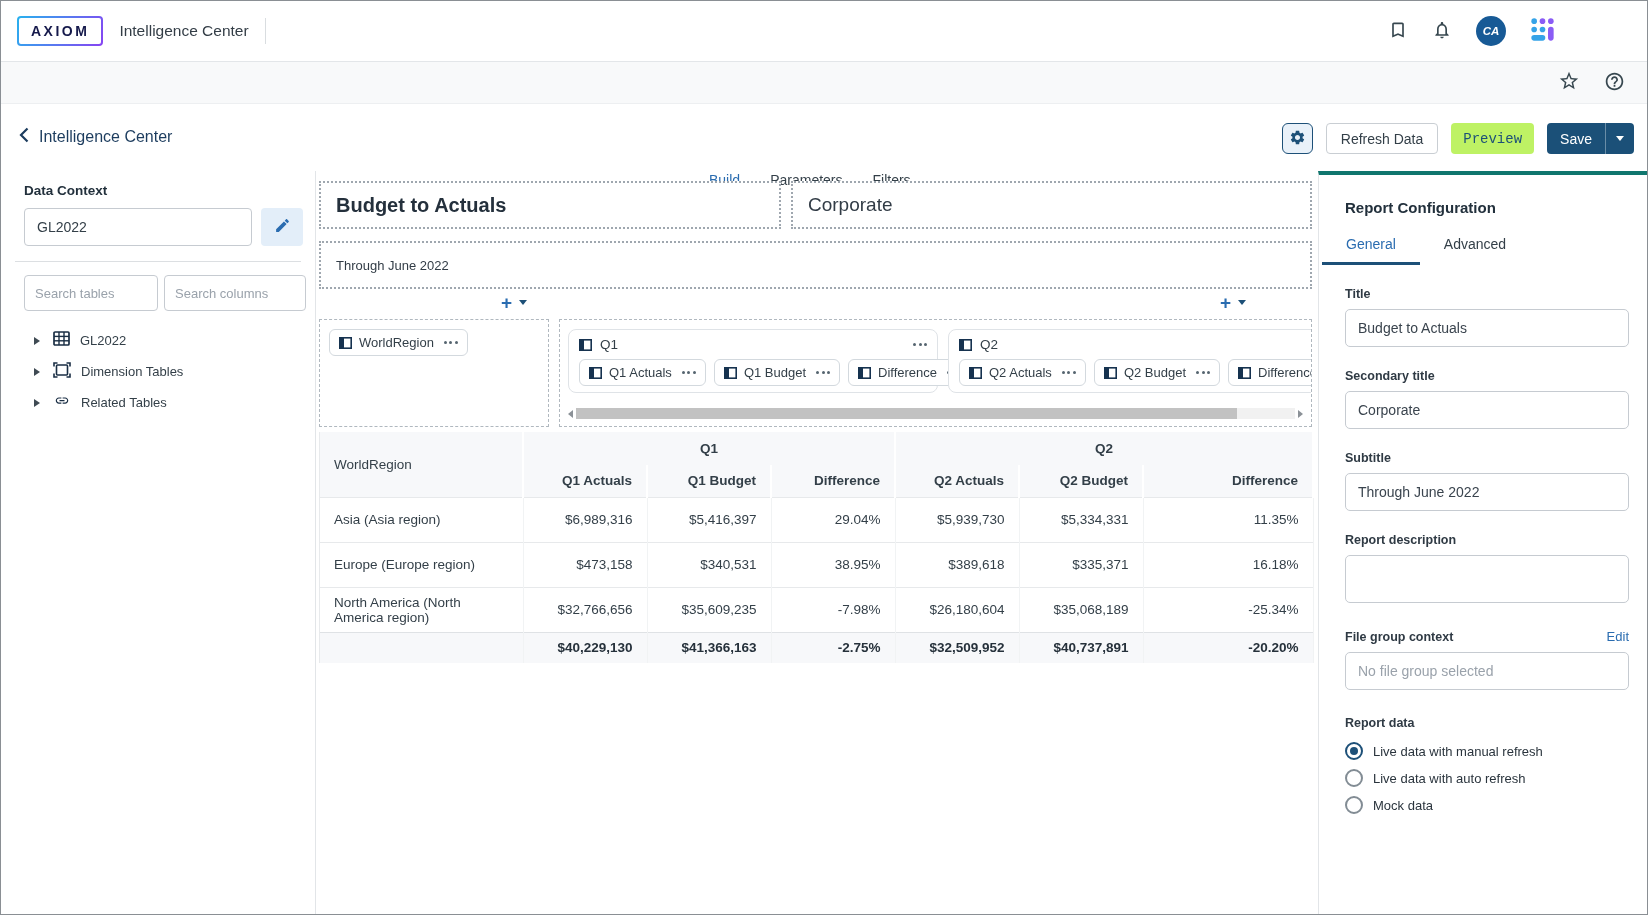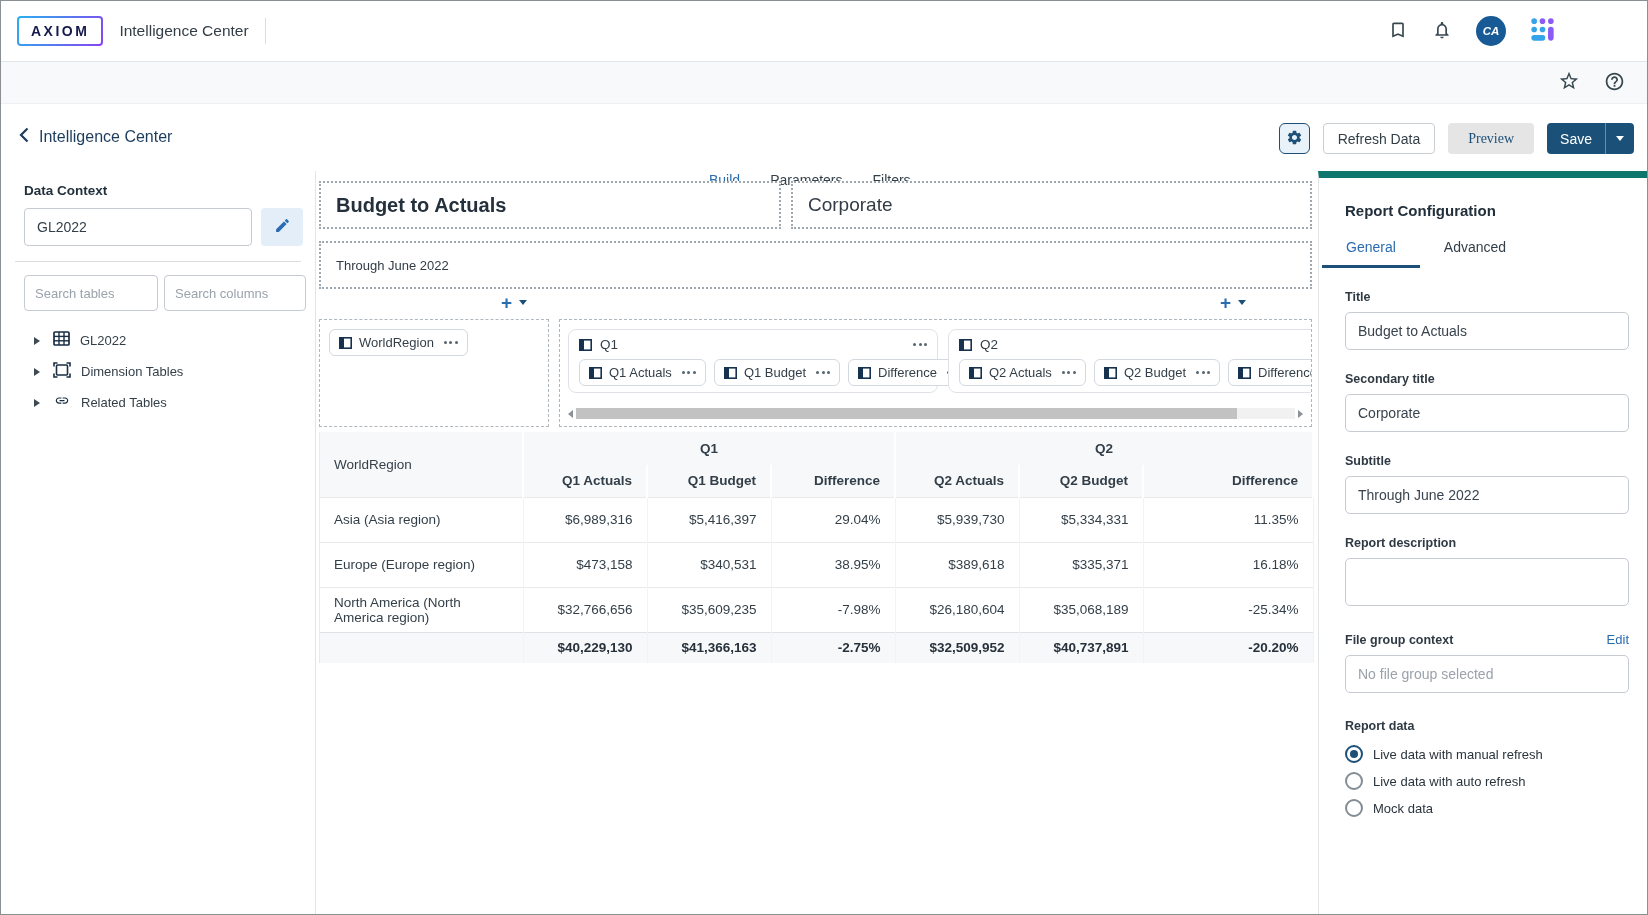--- a/index.html
+++ b/index.html
@@ -21,21 +21,21 @@
 
   
   .toolbar { position:absolute; top:103px; left:0; right:0; height:67px; background:#fff; }
   .back-link { position:absolute; left:18px; top:23px; display:flex; align-items:center; gap:10px; font-size:16px; color:#1c3c5e; cursor:pointer; }
   .toolbar-tabs { position:absolute; left:706px; top:20px; display:flex; gap:26px;margin-top:48px; }
   .tab { font-size:14px; color:#333f48; padding:0 2px 9px; cursor:pointer; }
   .tab.active { color:#2a6cb0; border-bottom:3px solid #1d5078; }
   .toolbar-actions { position:absolute; right:13px; top:121px; top:19px; display:flex; align-items:center; gap:13px; }
   .btn-gear { width:31px; height:31px; background:#e9f1f9; border:1.5px solid #1d5078; border-radius:6px; display:flex; align-items:center; justify-content:center; cursor:pointer; }
   .btn-refresh { height:31px; padding:0 14px; background:#fff; border:1px solid #c9ced3; border-radius:4px; font-size:14px; color:#333f48; font-family:inherit; cursor:pointer; }
-  .btn-preview { height:31px; padding:0 20px; background:#e5e5e5; border:none; border-radius:4px; font-size:14px; color:#1d5078; font-family:Liberation Serif, serif; cursor:pointer; }
+  .btn-preview { height:31px; padding:0 12px; background:#bef264; border:none; border-radius:4px; font-size:14px; color:#1d5078; font-family:Liberation Mono, monospace; cursor:pointer; }
   .btn-save { height:31px; display:flex; align-items:stretch; background:#1b5078; border-radius:4px; color:#fff; overflow:hidden; cursor:pointer; }
   .save-label { padding:0 13px; display:flex; align-items:center; font-size:14px; }
   .save-divider { width:1px; background:rgba(255,255,255,.35); }
   .save-caret { padding:0 10px; display:flex; align-items:center; }
   .caret-down-w { width:0; height:0; border-left:4.5px solid transparent; border-right:4.5px solid transparent; border-top:5px solid #fff; }
 
   
   .body { position:absolute; top:170px; left:0; right:0; bottom:0; display:flex; }
 
   
@@ -92,21 +92,21 @@
   .report th.gh { height:33px; text-align:center; font-weight:normal; font-weight:bold; }
   .report th.ch { height:32px; text-align:right; padding-right:14px; }
   .report th.lh { text-align:left; padding-left:14px; font-weight:normal; font-size:13.5px; }
   .report td { height:45px; border-top:1px solid #e7e9eb; border-right:1px solid #f1f3f4; font-size:13.5px; }
   .report td.lbl { text-align:left; padding-left:14px; padding-right:10px; }
   .report td.num { text-align:right; padding-right:14px; }
   .report tr.totals td { height:31px; background:#f7f8fa; font-weight:bold; border-top:1px solid #dfe2e5; color:#26313b; }
   .table-footer { height:34px; border-top:1px solid #e7e9eb; border-bottom:1px solid #e7e9eb; display:flex; align-items:center; padding-left:22px; font-size:12.5px; color:#49535c; width:993px; }
 
   
-  .config-panel { width:331px; border-left:1px solid #e2e5e8; border-top:7px solid #0f766e; padding:24px 18px 0 26px; }
+  .config-panel { width:331px; border-left:1px solid #e2e5e8; border-top:4px solid #0f766e; padding:24px 18px 0 26px; }
   .panel-title { font-size:15px; font-weight:bold; color:#22303c; }
   .panel-tabs { display:flex; margin:20px 0 0 -23px; }
   .ptab { padding:0 24px 10px; font-size:14px; color:#333f48; text-align:center; cursor:pointer; }
   .ptab.active { color:#2a6cb0; border-bottom:3px solid #1d5078; }
   .field-label { display:flex; justify-content:space-between; align-items:center; font-size:12.5px; font-weight:bold; color:#2f3a44; margin:22px 0 8px; }
   .edit-link { font-size:13px; font-weight:normal; color:#2a6cb0; cursor:pointer; }
   .field-input { width:100%; height:38px; border:1px solid #c6cbd1; border-radius:5px; padding:0 12px; font-size:14px; color:#3a444e; font-family:inherit; }
   .field-textarea { width:100%; height:48px; border:1px solid #c6cbd1; border-radius:5px; padding:8px 12px; font-size:14px; font-family:inherit; resize:none; }
   .radio-group { margin-top:12px; }
   .radio-row { display:flex; align-items:center; gap:10px; margin-bottom:9px; cursor:pointer; }

